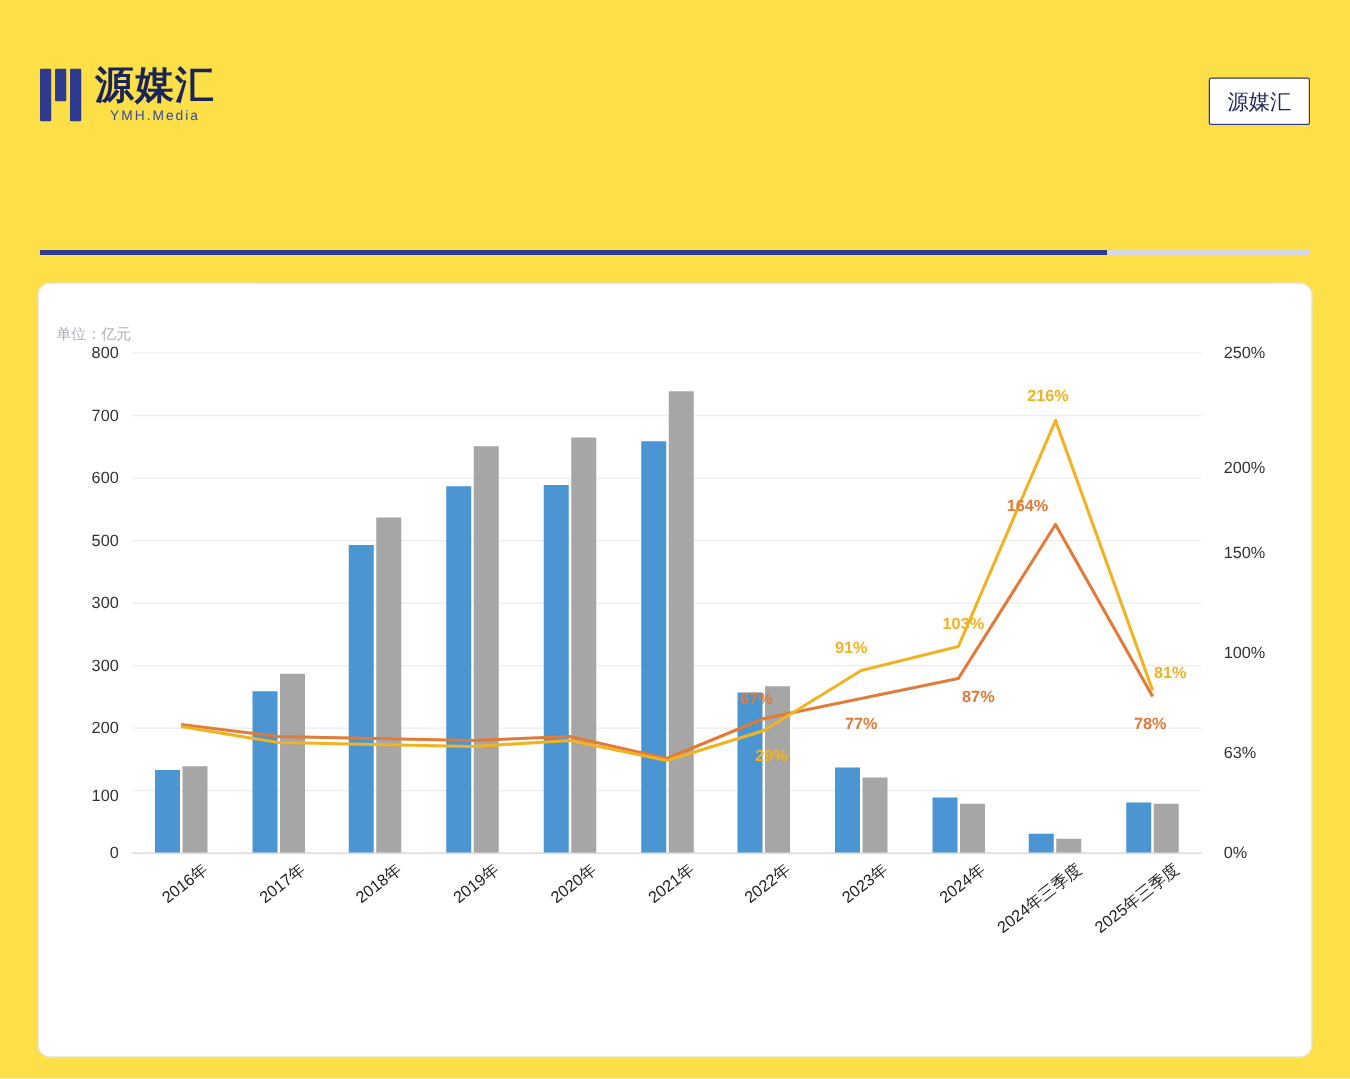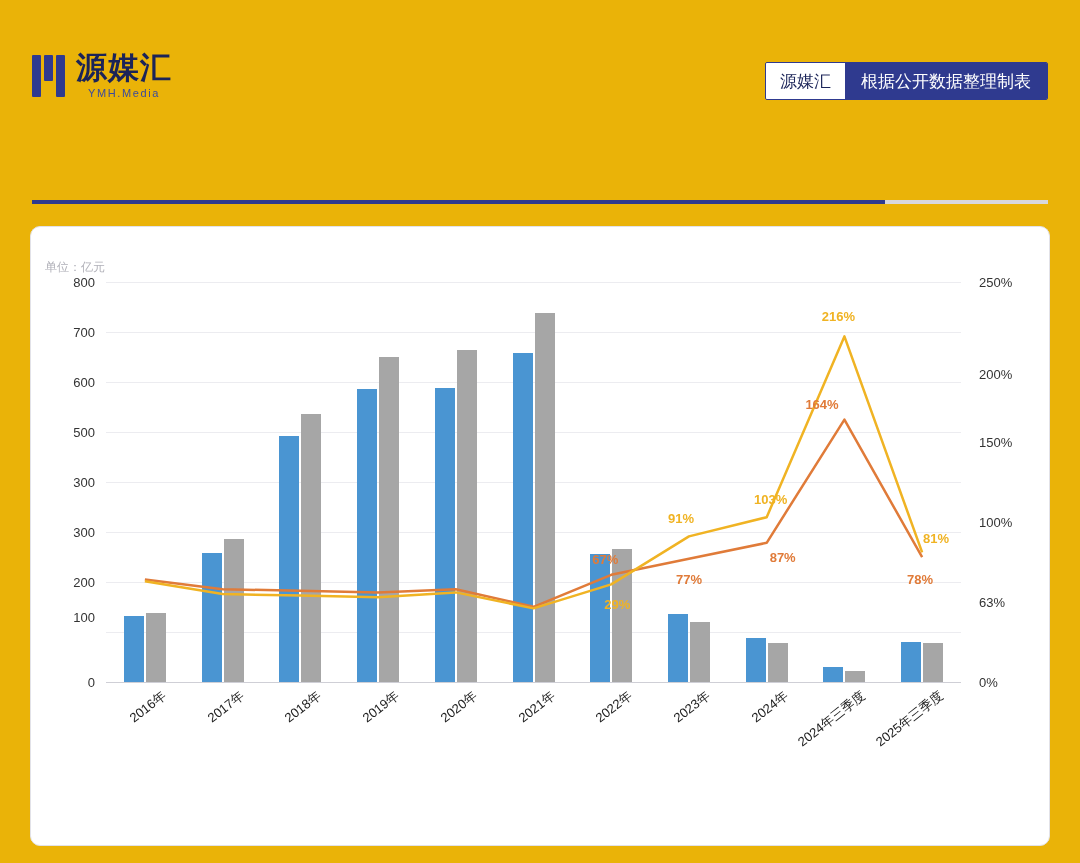--- a/index.html
+++ b/index.html
@@ -5,21 +5,21 @@
   * { box-sizing: border-box; }
   html, body {
     margin: 0; padding: 0;
     width: 1080px; height: 863px;
     background: #ffffff;
     font-family: "Liberation Sans", "DejaVu Sans", sans-serif;
   }
   .page {
     position: relative;
     width: 1080px; height: 863px;
-    background: #eab308;
+    background: #fde047;
     overflow: hidden;
   }
 
   
   .header {
     position: absolute;
     left: 0; top: 0;
     width: 1080px; height: 120px;
   }
   .logo-wrap {
@@ -212,32 +212,31 @@
           <span class="bar b2"></span>
           <span class="bar b3"></span>
       </div>
       <div class="logo-text">
         <div class="logo-cn">源媒汇</div>
         <div class="logo-en">YMH.Media</div>
       </div>
     </div>
     <div class="source-badge">
       <div class="left">源媒汇</div>
-      <div class="right">根据公开数据整理制表</div>
     </div>
   </div>
 
   <div class="title-rule"></div>
 
   <div class="card">
     <div class="unit-label">单位：亿元</div>
 
     <div class="axis-left">
         <div class="tick" style="top: 400px;">0</div>
-        <div class="tick" style="top: 335px;">100</div>
+        <div class="tick" style="top: 354px;">100</div>
         <div class="tick" style="top: 300px;">200</div>
         <div class="tick" style="top: 250px;">300</div>
         <div class="tick" style="top: 200px;">300</div>
         <div class="tick" style="top: 150px;">500</div>
         <div class="tick" style="top: 100px;">600</div>
         <div class="tick" style="top: 50px;">700</div>
         <div class="tick" style="top: 0px;">800</div>
       </div>
     <div class="axis-right">
         <div class="tick" style="top: 400px;">0%</div>

